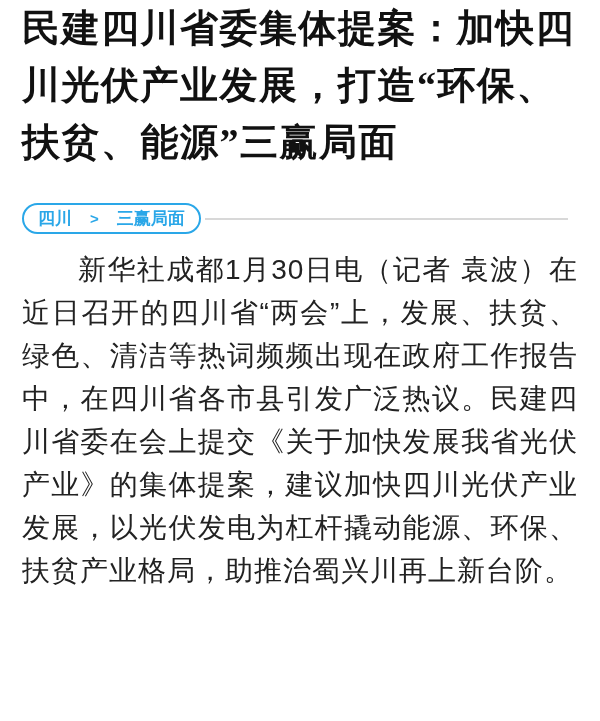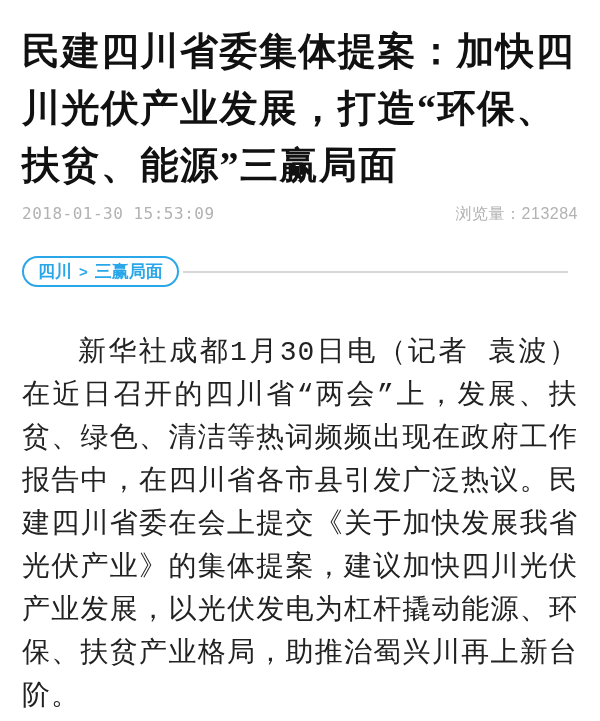--- a/index.html
+++ b/index.html
@@ -17,21 +17,20 @@
     overflow: hidden;
     font-family: "Liberation Sans", sans-serif;
   }
   .page {
     width: 600px;
     height: 721px;
     padding: 0 22px;
     background: #ffffff;
   }
   .article-title {
-    margin-top: 23px;
     font-family: "Liberation Serif", "DejaVu Serif", serif;
     font-weight: 700;
     font-size: 38px;
     line-height: 57px;
     letter-spacing: 1.5px;
     color: var(--title-color);
     text-align: left;
   }
   .meta-row {
     margin-top: 10px;
@@ -51,21 +50,21 @@
     letter-spacing: 0.5px;
   }
   .crumb-row {
     margin-top: 32px;
     display: flex;
     align-items: center;
   }
   .breadcrumb-pill {
     display: inline-flex;
     align-items: center;
-    gap: 7px;
+    gap: 18px;
     height: 31px;
     padding: 0 14px;
     border: 2px solid var(--accent-blue);
     border-radius: 17px;
     color: var(--accent-blue);
     font-size: 17px;
     font-weight: 700;
     white-space: nowrap;
     cursor: pointer;
     background: #ffffff;
@@ -84,41 +83,37 @@
     border-top: 2px solid var(--divider-gray);
     margin: 0 10px 0 4px;
   }
   .source {
     color: var(--meta-gray);
     font-size: 17px;
     white-space: nowrap;
     letter-spacing: 1px;
   }
   .article-body {
-    margin-top: 44px;
-    font-family: Liberation Mono, monospace;
+    margin-top: 14px;
+    font-family: Liberation Sans, sans-serif;
     font-size: 28px;
     line-height: 43px;
     letter-spacing: 1px;
     color: var(--body-color);
     text-align: justify;
     text-indent: 2em;
   }
 </style>
 </head>
 <body>
 
 <div class="page">
 
   <h1 class="article-title">民建四川省委集体提案：加快四川光伏产业发展，打造“环保、扶贫、能源”三赢局面</h1>
 
-  <div class="meta-row">
-    <span class="publish-time">2018-01-30 15:53:09</span>
-    <span class="view-count"><span>浏览量：</span><span>213284</span></span>
-  </div>
 
   <div class="crumb-row">
     <span class="breadcrumb-pill">
       <a>四川</a>
       <span class="crumb-sep">&gt;</span>
       <a>三赢局面</a>
     </span>
     <span class="divider-line"></span>
   </div>
 

